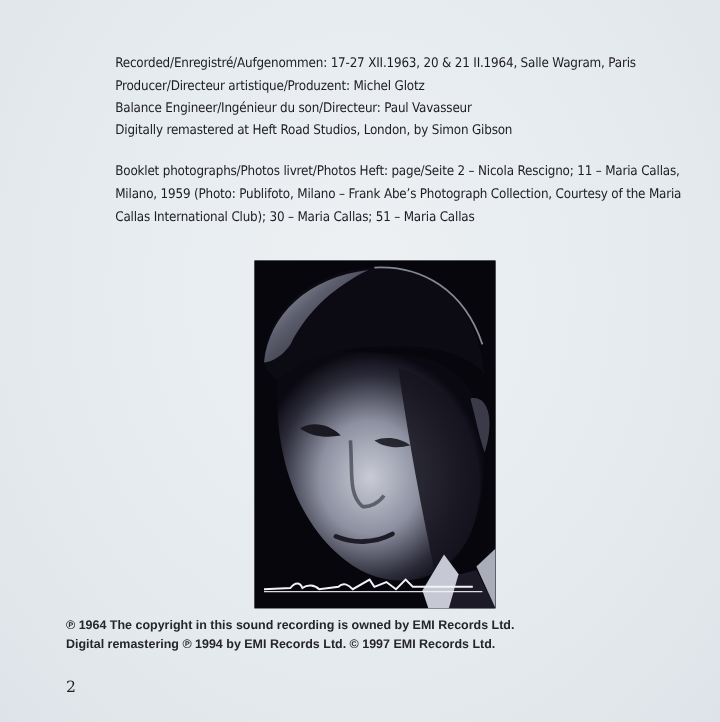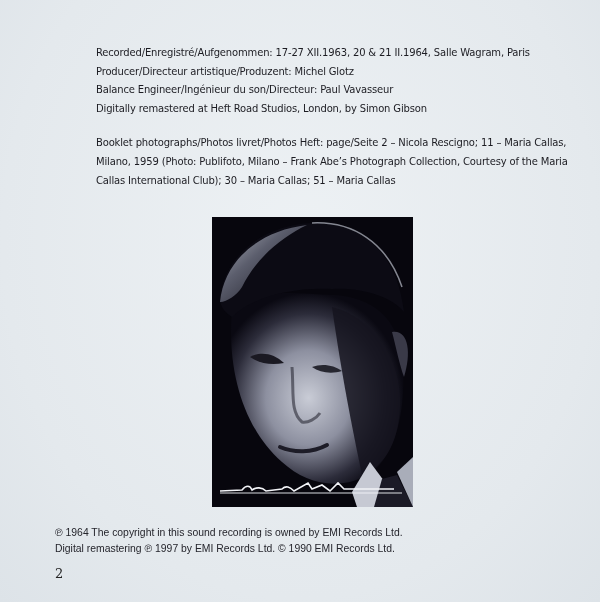--- a/index.html
+++ b/index.html
@@ -42,26 +42,27 @@
       height: 290px;
       background: #07060d;
       overflow: hidden;
     }
     .photo svg {
       display: block;
     }
     .copyright {
       position: absolute;
       left: 55px;
-      top: 525px;
+      top: 514px;
       font-family: "Liberation Sans", sans-serif;
       font-size: 10.4px;
       line-height: 15.5px;
       color: #25252c;
       white-space: nowrap;
+      font-weight: bold;
     }
     .page-number {
       position: absolute;
       left: 55px;
       top: 566px;
       font-family: "DejaVu Serif", serif;
       font-size: 13px;
       color: #222;
     }
   </style>
@@ -117,16 +118,16 @@
     <path d="M162 290 L 170 262 L 185 258 L 201 290 Z" fill="#1b1a26"></path>
     <path d="M185 255 L 201 240 L 201 290 Z" fill="#a9adb9"></path>
 
     <path d="M8 274 L 30 273 C 34 268, 38 268, 40 273 C 44 270, 50 270, 54 274 L 70 272 C 74 268, 78 270, 82 274 L 96 266 L 100 272 L 110 268 L 118 274 L 126 266 L 132 272 L 182 272" stroke="#f2f3f7" stroke-width="1.6" fill="none"></path>
     <path d="M8 276 L 190 276" stroke="#f2f3f7" stroke-width="1.2" fill="none" opacity="0.9"></path>
   </svg>
 </div>
 
 <div class="copyright">
   <div>℗ 1964 The copyright in this sound recording is owned by EMI Records Ltd.</div>
-  <div>Digital remastering ℗ 1997 by EMI Records Ltd. © 1990 EMI Records Ltd.</div>
+  <div>Digital remastering ℗ 1994 by EMI Records Ltd. © 1997 EMI Records Ltd.</div>
 </div>
 
 <div class="page-number">2</div>
 
 </body></html>

